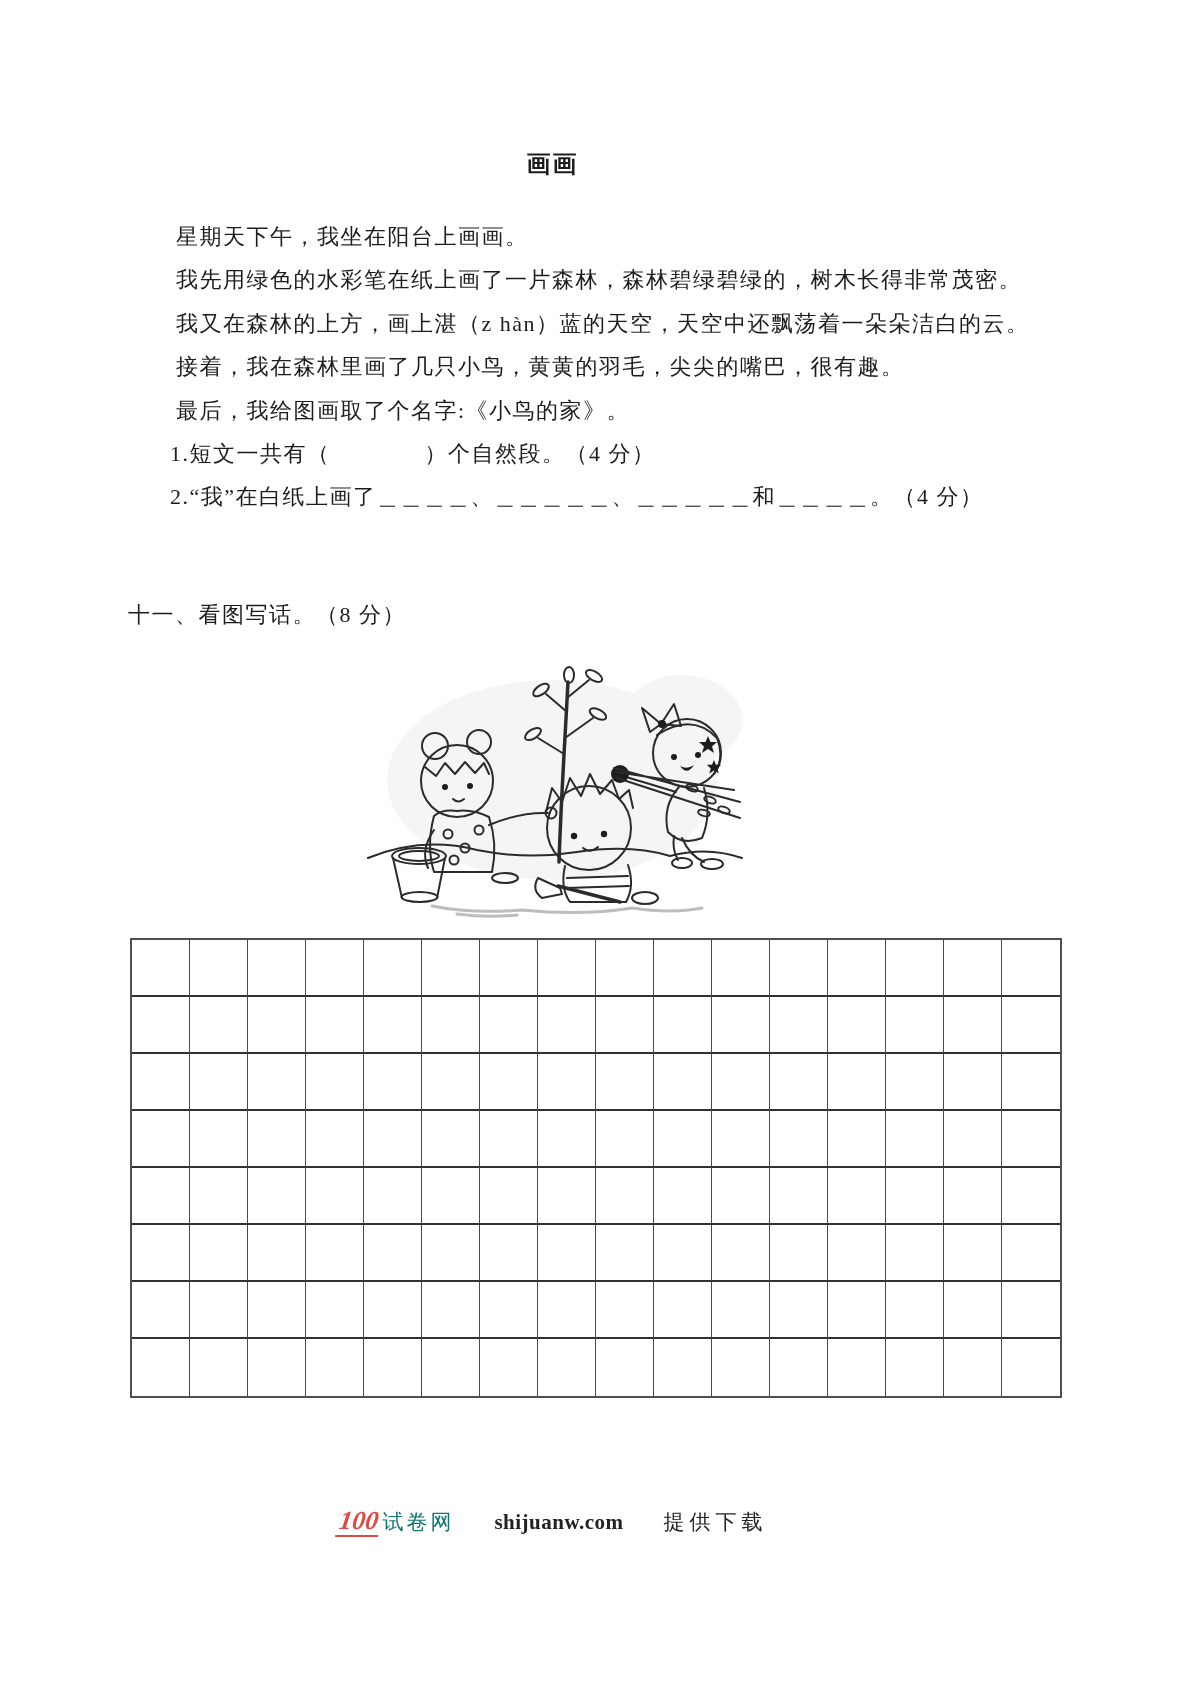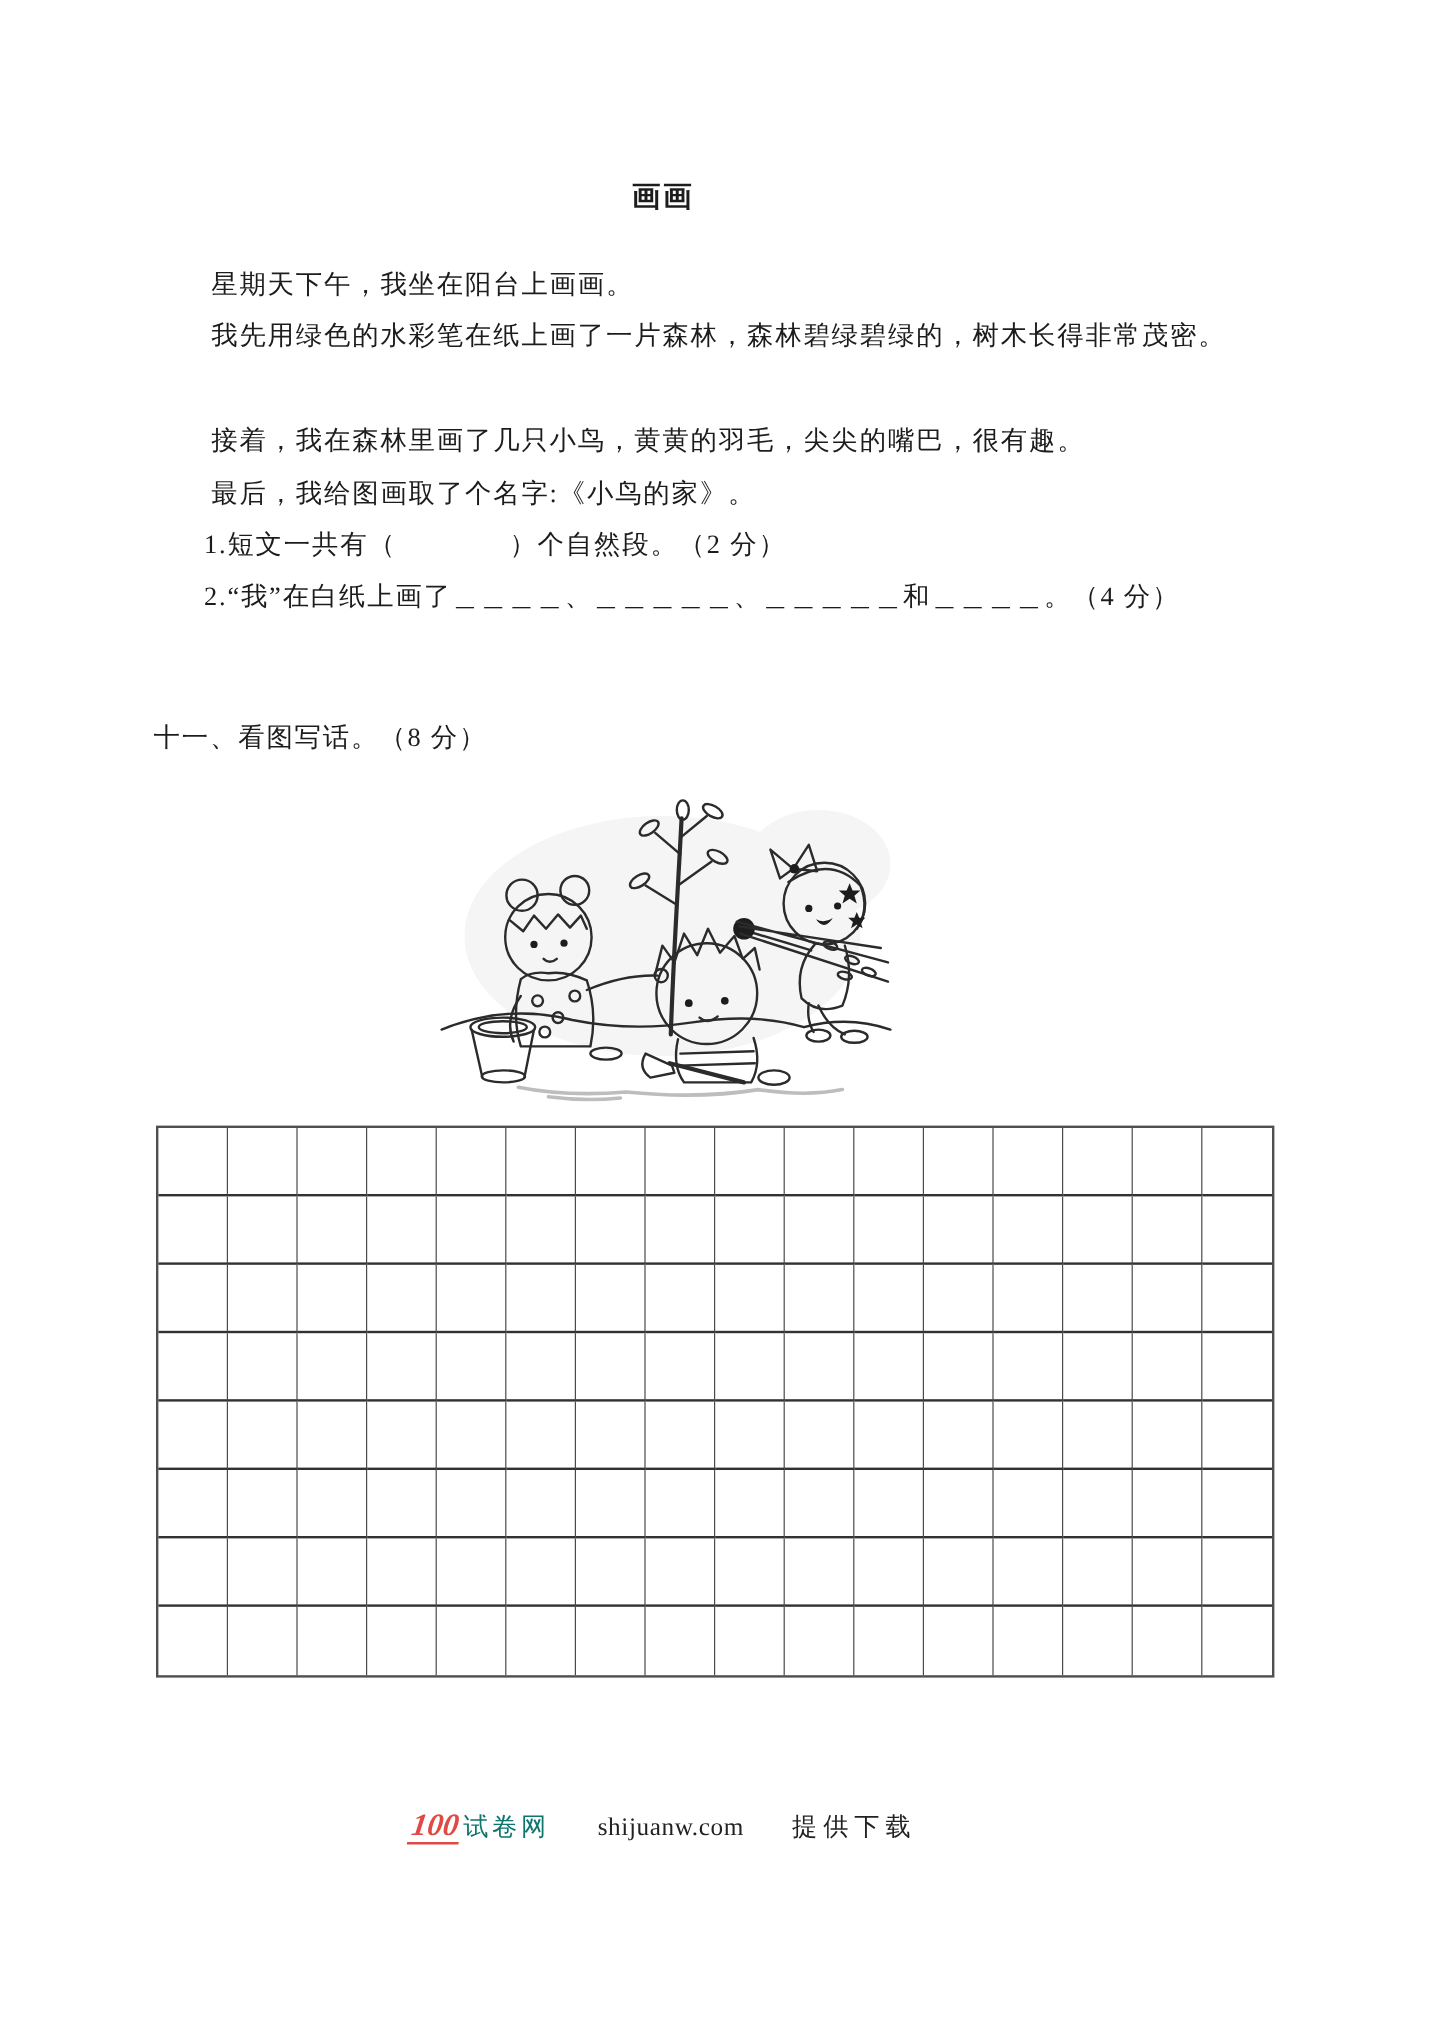--- a/index.html
+++ b/index.html
@@ -43,41 +43,42 @@
     display:flex;justify-content:center;align-items:baseline;gap:40px;
     font-size:21px;color:#222;
   }
   .footer .logo{display:flex;align-items:baseline;gap:2px;}
   .logo-num{
     color:#e04a45;font-style:italic;font-weight:bold;font-size:26px;
     display:inline-block;transform:skewX(-8deg);
     border-bottom:2px solid #e04a45;padding:0 2px 1px 2px;line-height:0.95;
   }
   .logo-name{letter-spacing:3px;color:#0f766e;}
-  .site{font-family:"Liberation Serif",serif;letter-spacing:0.5px;}
+  .site{font-family:"Liberation Serif",serif;letter-spacing:0.5px;font-weight:bold;}
   .note{letter-spacing:5px;}
   .ink{stroke:#2b2b2b;fill:none;stroke-width:2;stroke-linecap:round;stroke-linejoin:round;}
   .ink-thick{stroke:#2b2b2b;fill:none;stroke-width:3.5;stroke-linecap:round;}
   .ink-fill{fill:#1d1d1d;stroke:none;}
   .wash{fill:#f5f5f5;stroke:none;}
   .scribble{stroke:#bdbdbd;fill:none;stroke-width:3;stroke-linecap:round;}
 </style>
 </head>
 <body>
 
 <div class="page">
 
   <div class="doc-title">画画</div>
 
   <div class="tline" style="top:267px">我先用绿色的水彩笔在纸上画了一片森林，森林碧绿碧绿的，树木长得非常茂密。</div>
   <div class="tline" style="top:224px">星期天下午，我坐在阳台上画画。</div>
+  <div class="tline" style="top:311px">我又在森林的上方，画上湛（z hàn）蓝的天空，天空中还飘荡着一朵朵洁白的云。</div>
   <div class="tline" style="top:354px">接着，我在森林里画了几只小鸟，黄黄的羽毛，尖尖的嘴巴，很有趣。</div>
   <div class="tline" style="top:398px">最后，我给图画取了个名字:《小鸟的家》。</div>
 
-  <div class="tline qline" style="top:441px">1.短文一共有（　　　　）个自然段。（2 分）</div>
+  <div class="tline qline" style="top:441px">1.短文一共有（　　　　）个自然段。（4 分）</div>
   <div class="tline qline" style="top:484px">2.“我”在白纸上画了＿＿＿＿、＿＿＿＿＿、＿＿＿＿＿和＿＿＿＿。（4 分）</div>
 
   <div class="tline sec-heading" style="top:602px">十一、看图写话。（8 分）</div>
 
   <div class="illustration">
     <svg viewBox="0 0 385 272" aria-label="三个小朋友在植树：女孩提水扶苗，男孩用铲子培土，另一个女孩扛着树枝">
       <g>
         <ellipse class="wash" cx="190" cy="130" rx="165" ry="100"></ellipse>
         <ellipse class="wash" cx="320" cy="70" rx="60" ry="45" fill="#f8f8f8"></ellipse>
       </g>

